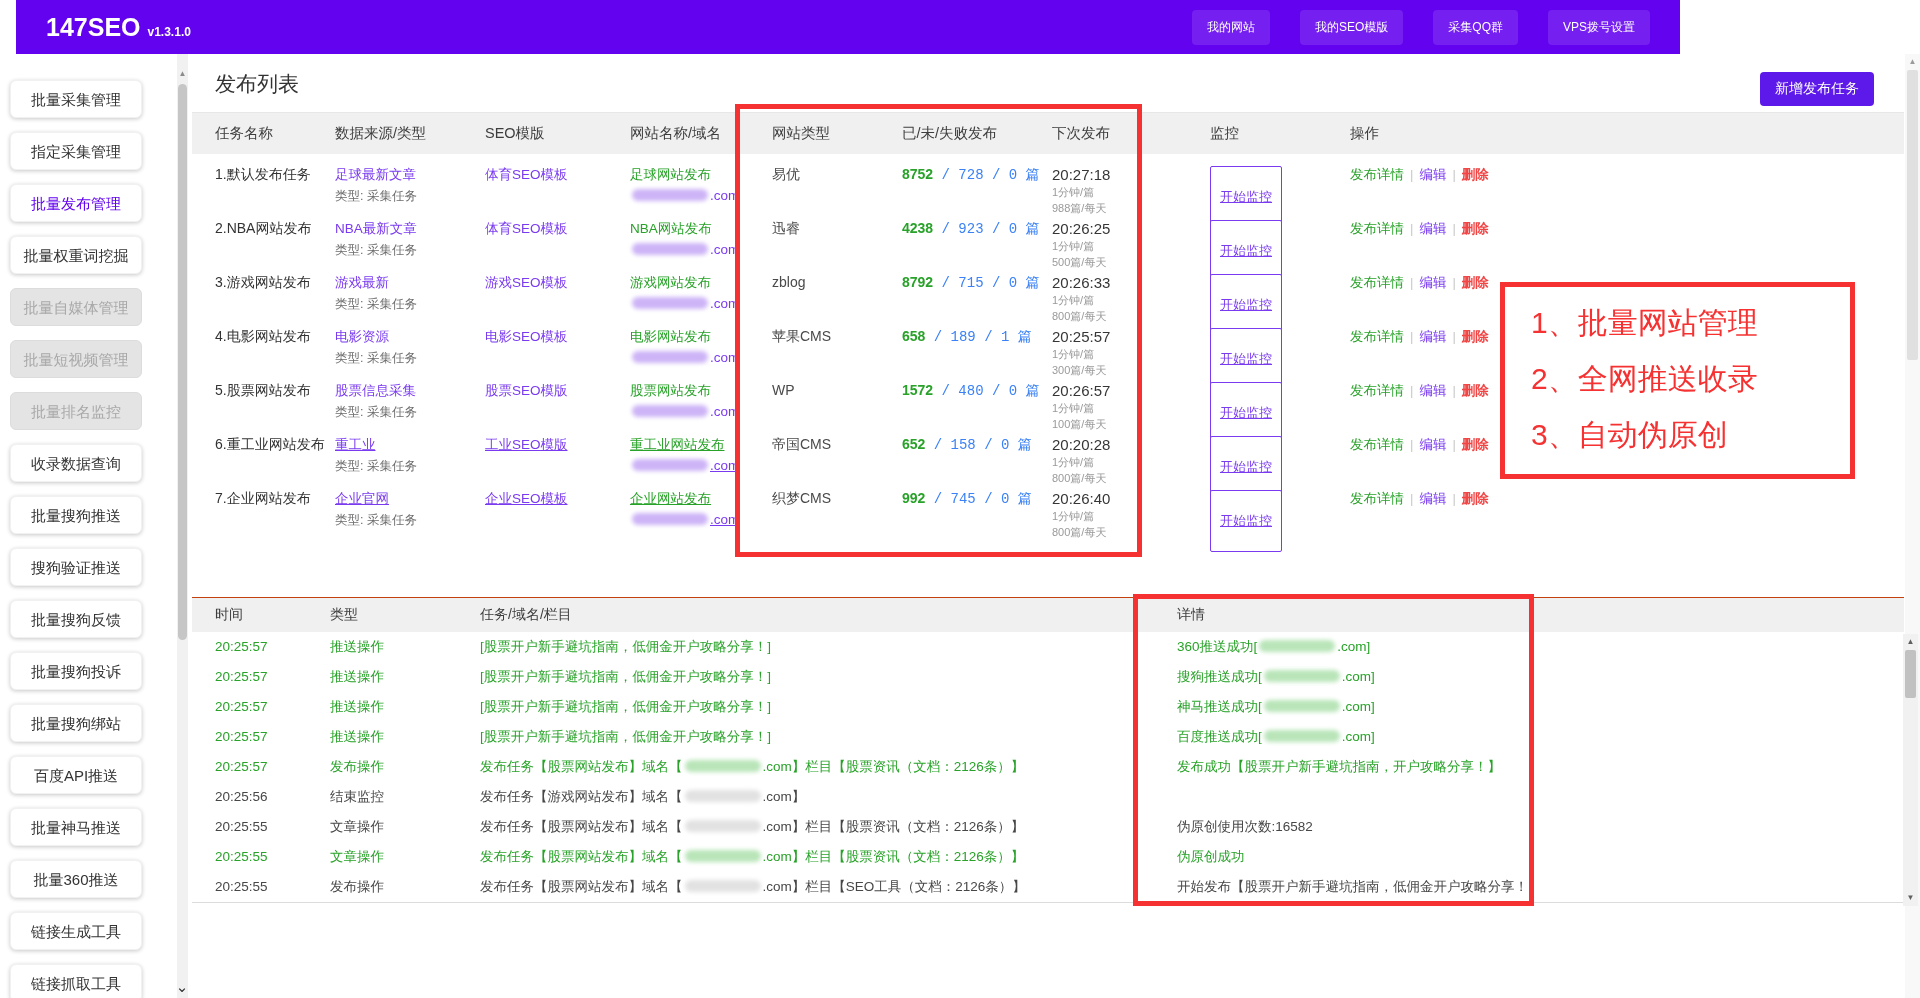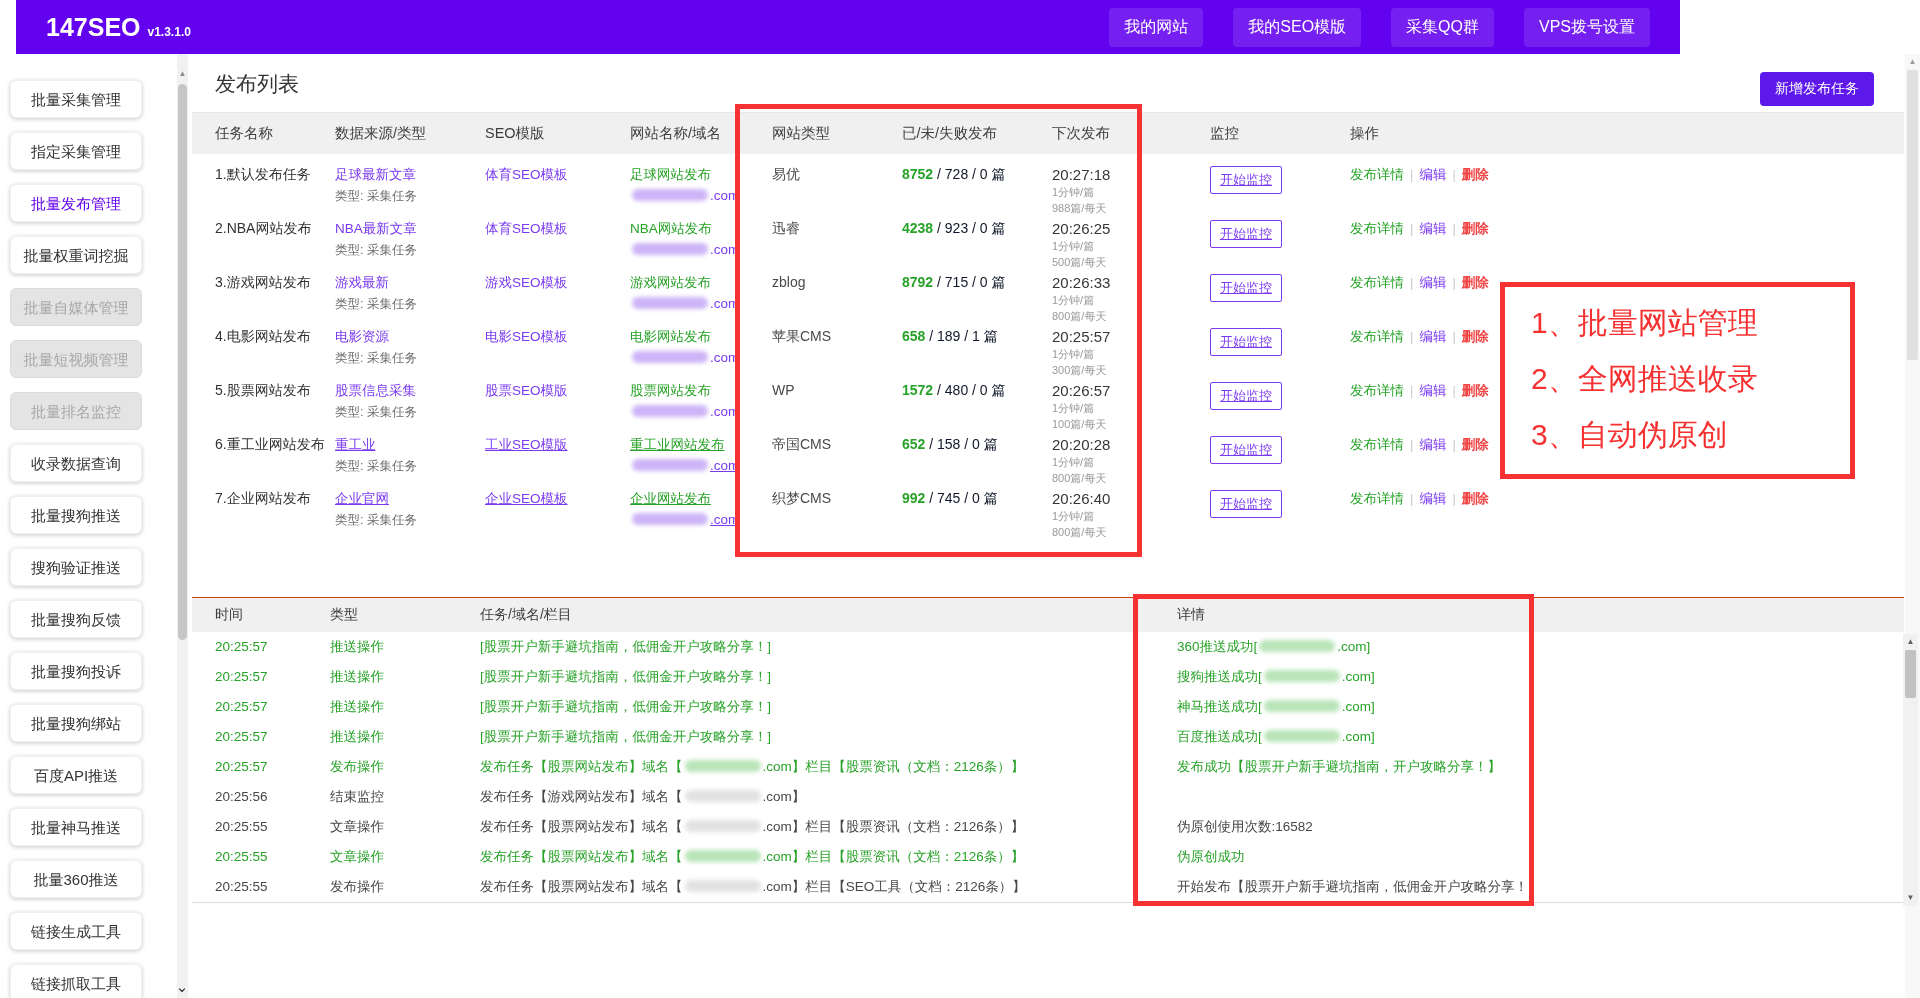--- a/index.html
+++ b/index.html
@@ -6,21 +6,21 @@
   body{
     width:1920px;height:998px;overflow:hidden;position:relative;
     background:#fff;font-family:"Liberation Sans","DejaVu Sans",sans-serif;
     -webkit-font-smoothing:antialiased;
   }
   
   .top-header{position:absolute;left:0;top:0;width:1664px;height:54px;background:var(--accent);display:flex;align-items:center;z-index:30;margin-left:16px;}
   .logo{color:#fff;font-size:25px;font-weight:bold;margin-left:30px;display:flex;align-items:baseline;}
   .logo .ver{font-size:12px;margin-left:7px;font-weight:bold;}
   .top-nav{margin-left:auto;margin-right:30px;display:flex;gap:30px;}
-  .nav-btn{background:rgba(255,255,255,.12);color:#fff;font-size:16px;padding:9px 15px;border-radius:4px;border:none;cursor:pointer;white-space:nowrap;font-family:inherit;}
+  .nav-btn{background:rgba(255,255,255,.12);color:#fff;font-size:12px;padding:9px 15px;border-radius:4px;border:none;cursor:pointer;white-space:nowrap;font-family:inherit;}
   
   .sidebar{position:absolute;left:0;top:54px;width:176px;height:944px;background:#fff;overflow:hidden;z-index:5;}
   .side-btn{display:block;width:132px;height:38px;margin:14px 0 0 10px;background:#fff;border:1px solid #f1f1f1;border-radius:6px;
     box-shadow:0 1px 4px rgba(0,0,0,.22);font-size:15px;color:#333;text-align:center;line-height:38px;cursor:pointer;font-family:inherit;padding:0;}
   .side-btn:first-child{margin-top:26px;}
   .side-btn.active{color:var(--accent);}
   .side-btn.disabled{background:#e4e4e4;color:#a8a8a8;box-shadow:none;border-color:#dcdcdc;}
   .side-scroll{position:absolute;left:177px;top:54px;width:11px;height:944px;background:#f1f1f1;z-index:6;}
   .side-scroll .arr{position:absolute;left:0;width:11px;text-align:center;color:#8b8b8b;font-size:8px;line-height:12px;cursor:pointer;}
   .side-scroll .thumb{position:absolute;top:30px;left:1px;width:9px;height:556px;background:#c6c6c6;border-radius:5px;cursor:pointer;}
@@ -34,24 +34,24 @@
   .grid-pub{display:grid;grid-template-columns:120px 150px 145px 142px 130px 150px 158px 140px 1fr;padding-left:23px;}
   .pub-head{background:#f0f0f0;height:41px;align-items:center;font-size:14.5px;color:#3d3d3d;border-top:1px solid #e7e7e7;}
   .pub-row{height:54px;box-sizing:border-box;padding-top:12px;font-size:14px;color:#333;}
   .plink{color:var(--link);font-size:13.5px;text-decoration:none;cursor:pointer;}
   .u{text-decoration:underline;}
   .sub{color:#6e6e6e;font-size:12.5px;margin-top:4px;}
   .sitename{color:var(--green);font-size:13.5px;cursor:pointer;}
   .domain{color:var(--link);font-size:13.5px;margin-top:4px;cursor:pointer;}
   .cms{color:#4a4a4a;}
   .stat-pub{color:var(--green);font-weight:bold;}
-  .stat-rest{color:#0f172a;}
+  .stat-rest{color:#3b82f6;font-family:Liberation Mono, monospace;}
   .nexttime{font-size:15px;color:#363636;}
   .rate{font-size:11px;color:#9a9a9a;margin-top:3px;line-height:13px;}
-  .monitor-btn{display:inline-block;border:1px solid var(--link);color:var(--link);background:#fff;font-size:13px;padding:4px 9px;
+  .monitor-btn{display:inline-block;border:1px solid var(--link);color:var(--link);background:#fff;font-size:13px;padding:21px 9px;
     text-decoration:underline;cursor:pointer;border-radius:2px;font-family:inherit;}
   .act{font-size:13.5px;cursor:pointer;text-decoration:none;}
   .act.detail{color:var(--green);}
   .act.edit{color:var(--link);}
   .act.del{color:var(--redlink);font-weight:bold;}
   .act-sep{color:#c9c9c9;margin:0 6px;font-size:13px;}
   
   .log-table{position:absolute;left:0;top:543px;right:16px;}
   .grid-log{display:grid;grid-template-columns:115px 150px 697px 1fr;padding-left:23px;}
   .log-head{background:#f0f0f0;height:34px;align-items:center;font-size:14px;color:#3d3d3d;border-top:1px solid #c2410c;}

